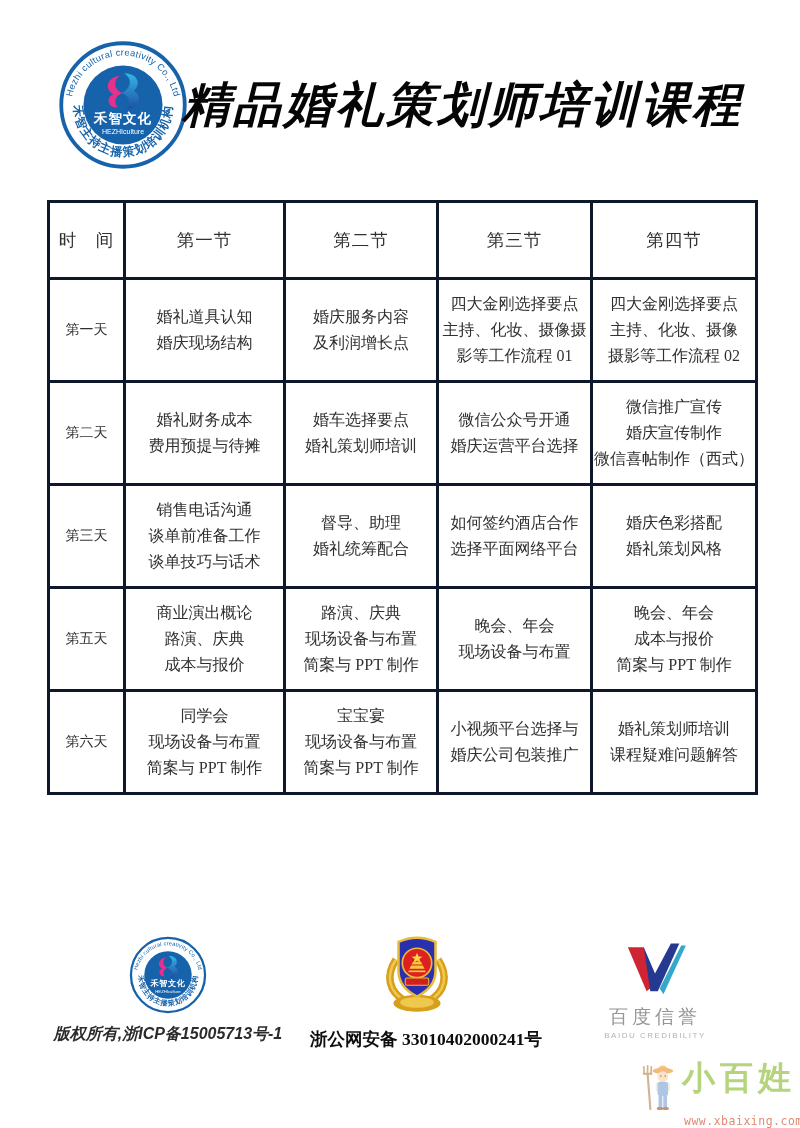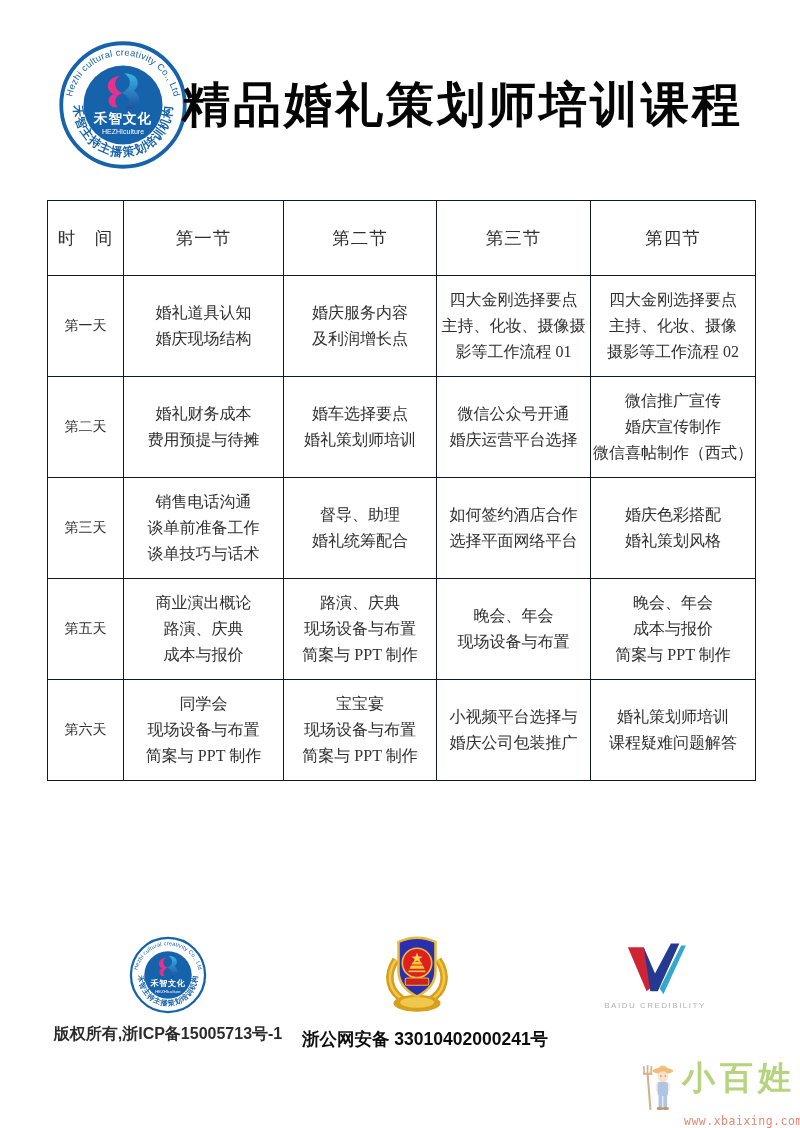--- a/index.html
+++ b/index.html
@@ -6,46 +6,46 @@
   .page {
     position:relative; width:800px; height:1128px; margin:0 auto;
     background:#ffffff; overflow:hidden;
     font-family:"Liberation Serif","DejaVu Serif",serif;
   }
   
   .logo-header { position:absolute; left:58px; top:40px; }
   .page-title {
     position:absolute; left:182px; top:72px; width:545px;
     text-align:center; font-size:48px; font-weight:bold; color:#050505;
-    letter-spacing:3px; line-height:66px; white-space:nowrap;
+    letter-spacing:3px; line-height:66px; white-space:nowrap;font-style:italic;
   }
   
   table.course-table {
     position:absolute; left:47px; top:200px; width:708px;
     border-collapse:collapse; table-layout:fixed;
   }
   table.course-table td {
-    border:1px solid #0f172a; text-align:center; vertical-align:middle;
+    border:3px solid #0f172a; text-align:center; vertical-align:middle;
     color:#303030; padding:2px 1px;
   }
   tr.head-row td { height:70px; font-size:17.5px; letter-spacing:1px; }
   tr.data-row td { height:96px; }
   td.day-cell  { font-size:14px; }
   td.course-cell { font-size:16px; white-space:pre-line; line-height:26px; }
   
   .f-left  { position:absolute; left:53px;  top:936px; width:230px; text-align:center; }
   .f-center{ position:absolute; left:302px; top:931px; width:230px; text-align:center; }
   .f-right { position:absolute; left:570px; top:938px; width:170px; text-align:center; }
   .caption-copyright {
     margin-top:6px; font-family:"Liberation Sans","DejaVu Sans",sans-serif;
-    font-size:16px; font-weight:700; color:#2b2b2b; white-space:nowrap;
+    font-size:16px; font-weight:700; color:#2b2b2b; white-space:nowrap;font-style:italic;
   }
   .caption-police {
-    margin-top:8px; font-family:Liberation Sans, sans-serif;
-    font-size:17.5px; font-weight:800; color:#0d0d0d; white-space:nowrap;
+    margin-top:8px; font-family:Liberation Serif, serif;
+    font-size:17.5px; font-weight:800; color:#0d0d0d; white-space:nowrap;margin-left:8px;
   }
   .baidu-cn {
     margin-top:4px; font-family:"Liberation Sans","DejaVu Sans",sans-serif;
     font-size:19px; color:#969696; letter-spacing:4px;
   }
   .baidu-en {
     margin-top:1px; font-family:"Liberation Sans","DejaVu Sans",sans-serif;
     font-size:8px; color:#b2b2b2; letter-spacing:1.5px;
   }
   .baidu-cert {
@@ -217,20 +217,21 @@
   </div>
 
   <div class="f-right">
     <span>
       <svg viewBox="0 0 70 62" width="66" height="58">
         <polygon points="6,10 23,10 35,50 26,57" fill="#cf2433"></polygon>
         <polygon points="23,10 35,38 52,6 61,6 38,57 30,57" fill="#24398f"></polygon>
         <polygon points="63,8 68,8 44,60 40,54" fill="#33a7cc"></polygon>
       </svg>
     </span>
+    <div class="baidu-cn">百度信誉</div>
     <div class="baidu-en">BAIDU CREDIBILITY</div>
   </div>
 
   <div class="watermark">
     <div class="wm-row">
       <span>
         <svg viewBox="0 0 40 60" width="38" height="58" opacity="0.75">
           <line x1="8" y1="16" x2="11" y2="54" stroke="#c59a6a" stroke-width="2.2"></line>
           <line x1="4" y1="8" x2="4.5" y2="16" stroke="#c59a6a" stroke-width="1.8"></line>
           <line x1="8" y1="7" x2="8" y2="16" stroke="#c59a6a" stroke-width="1.8"></line>

